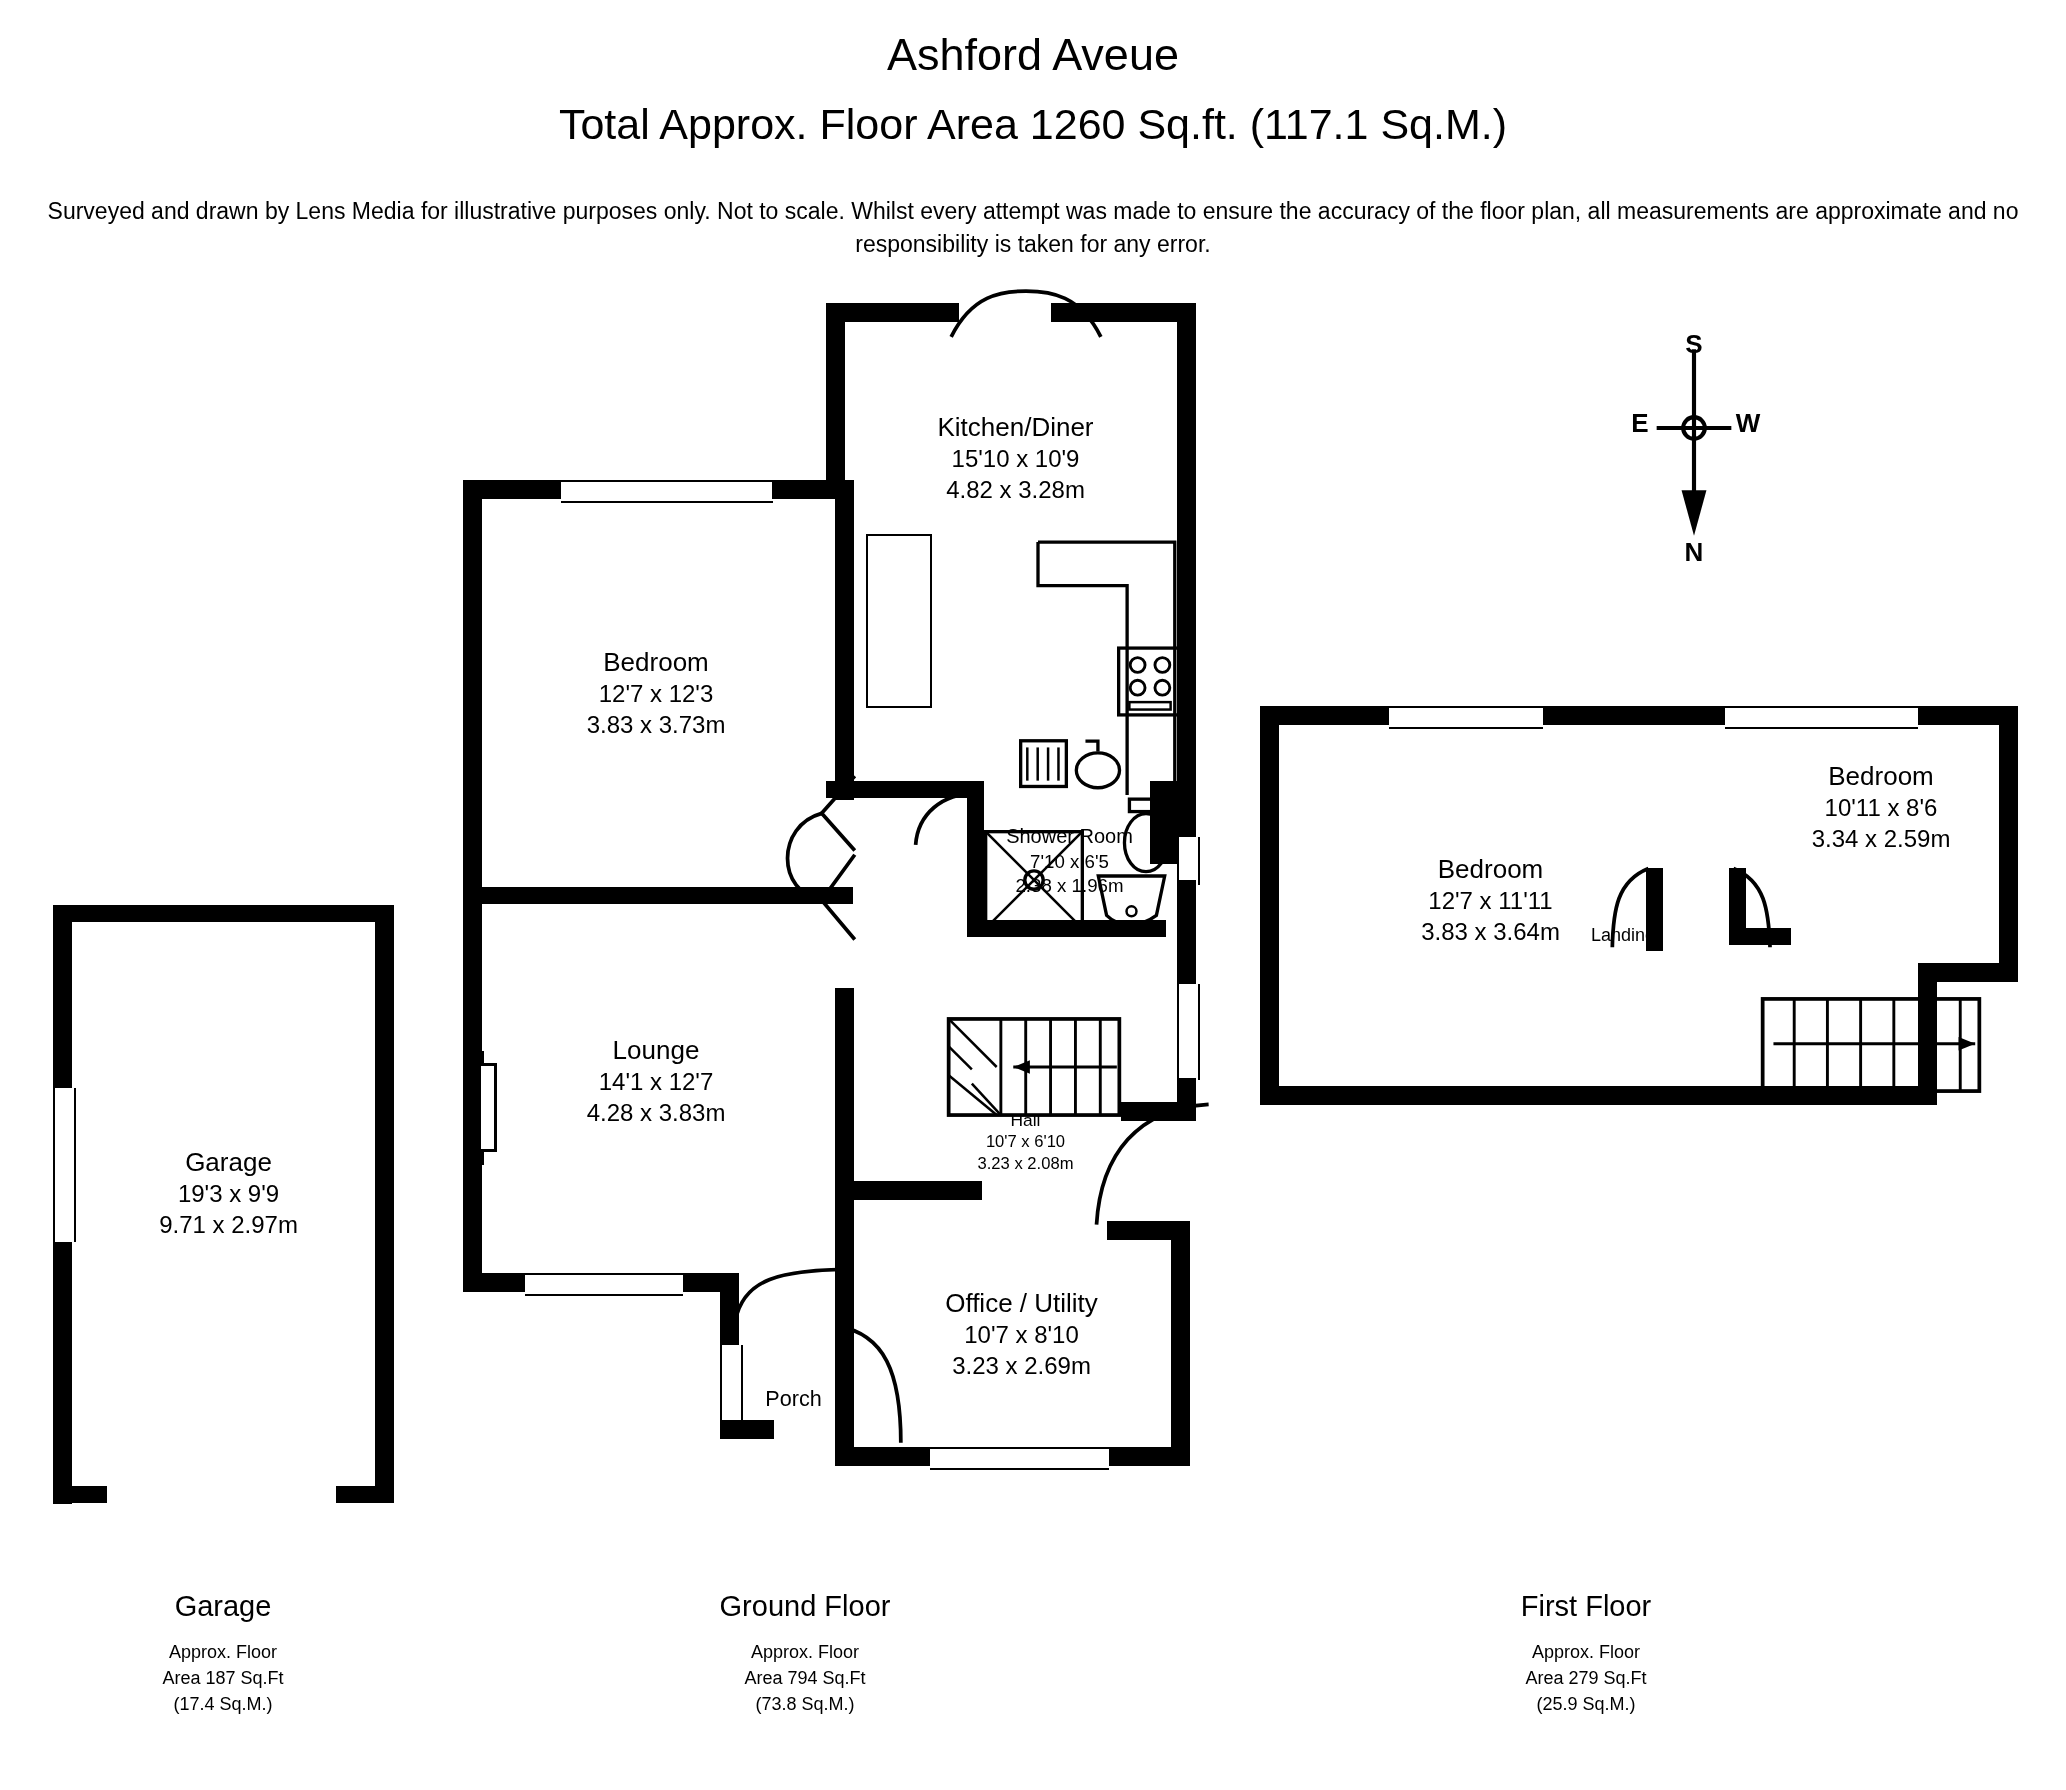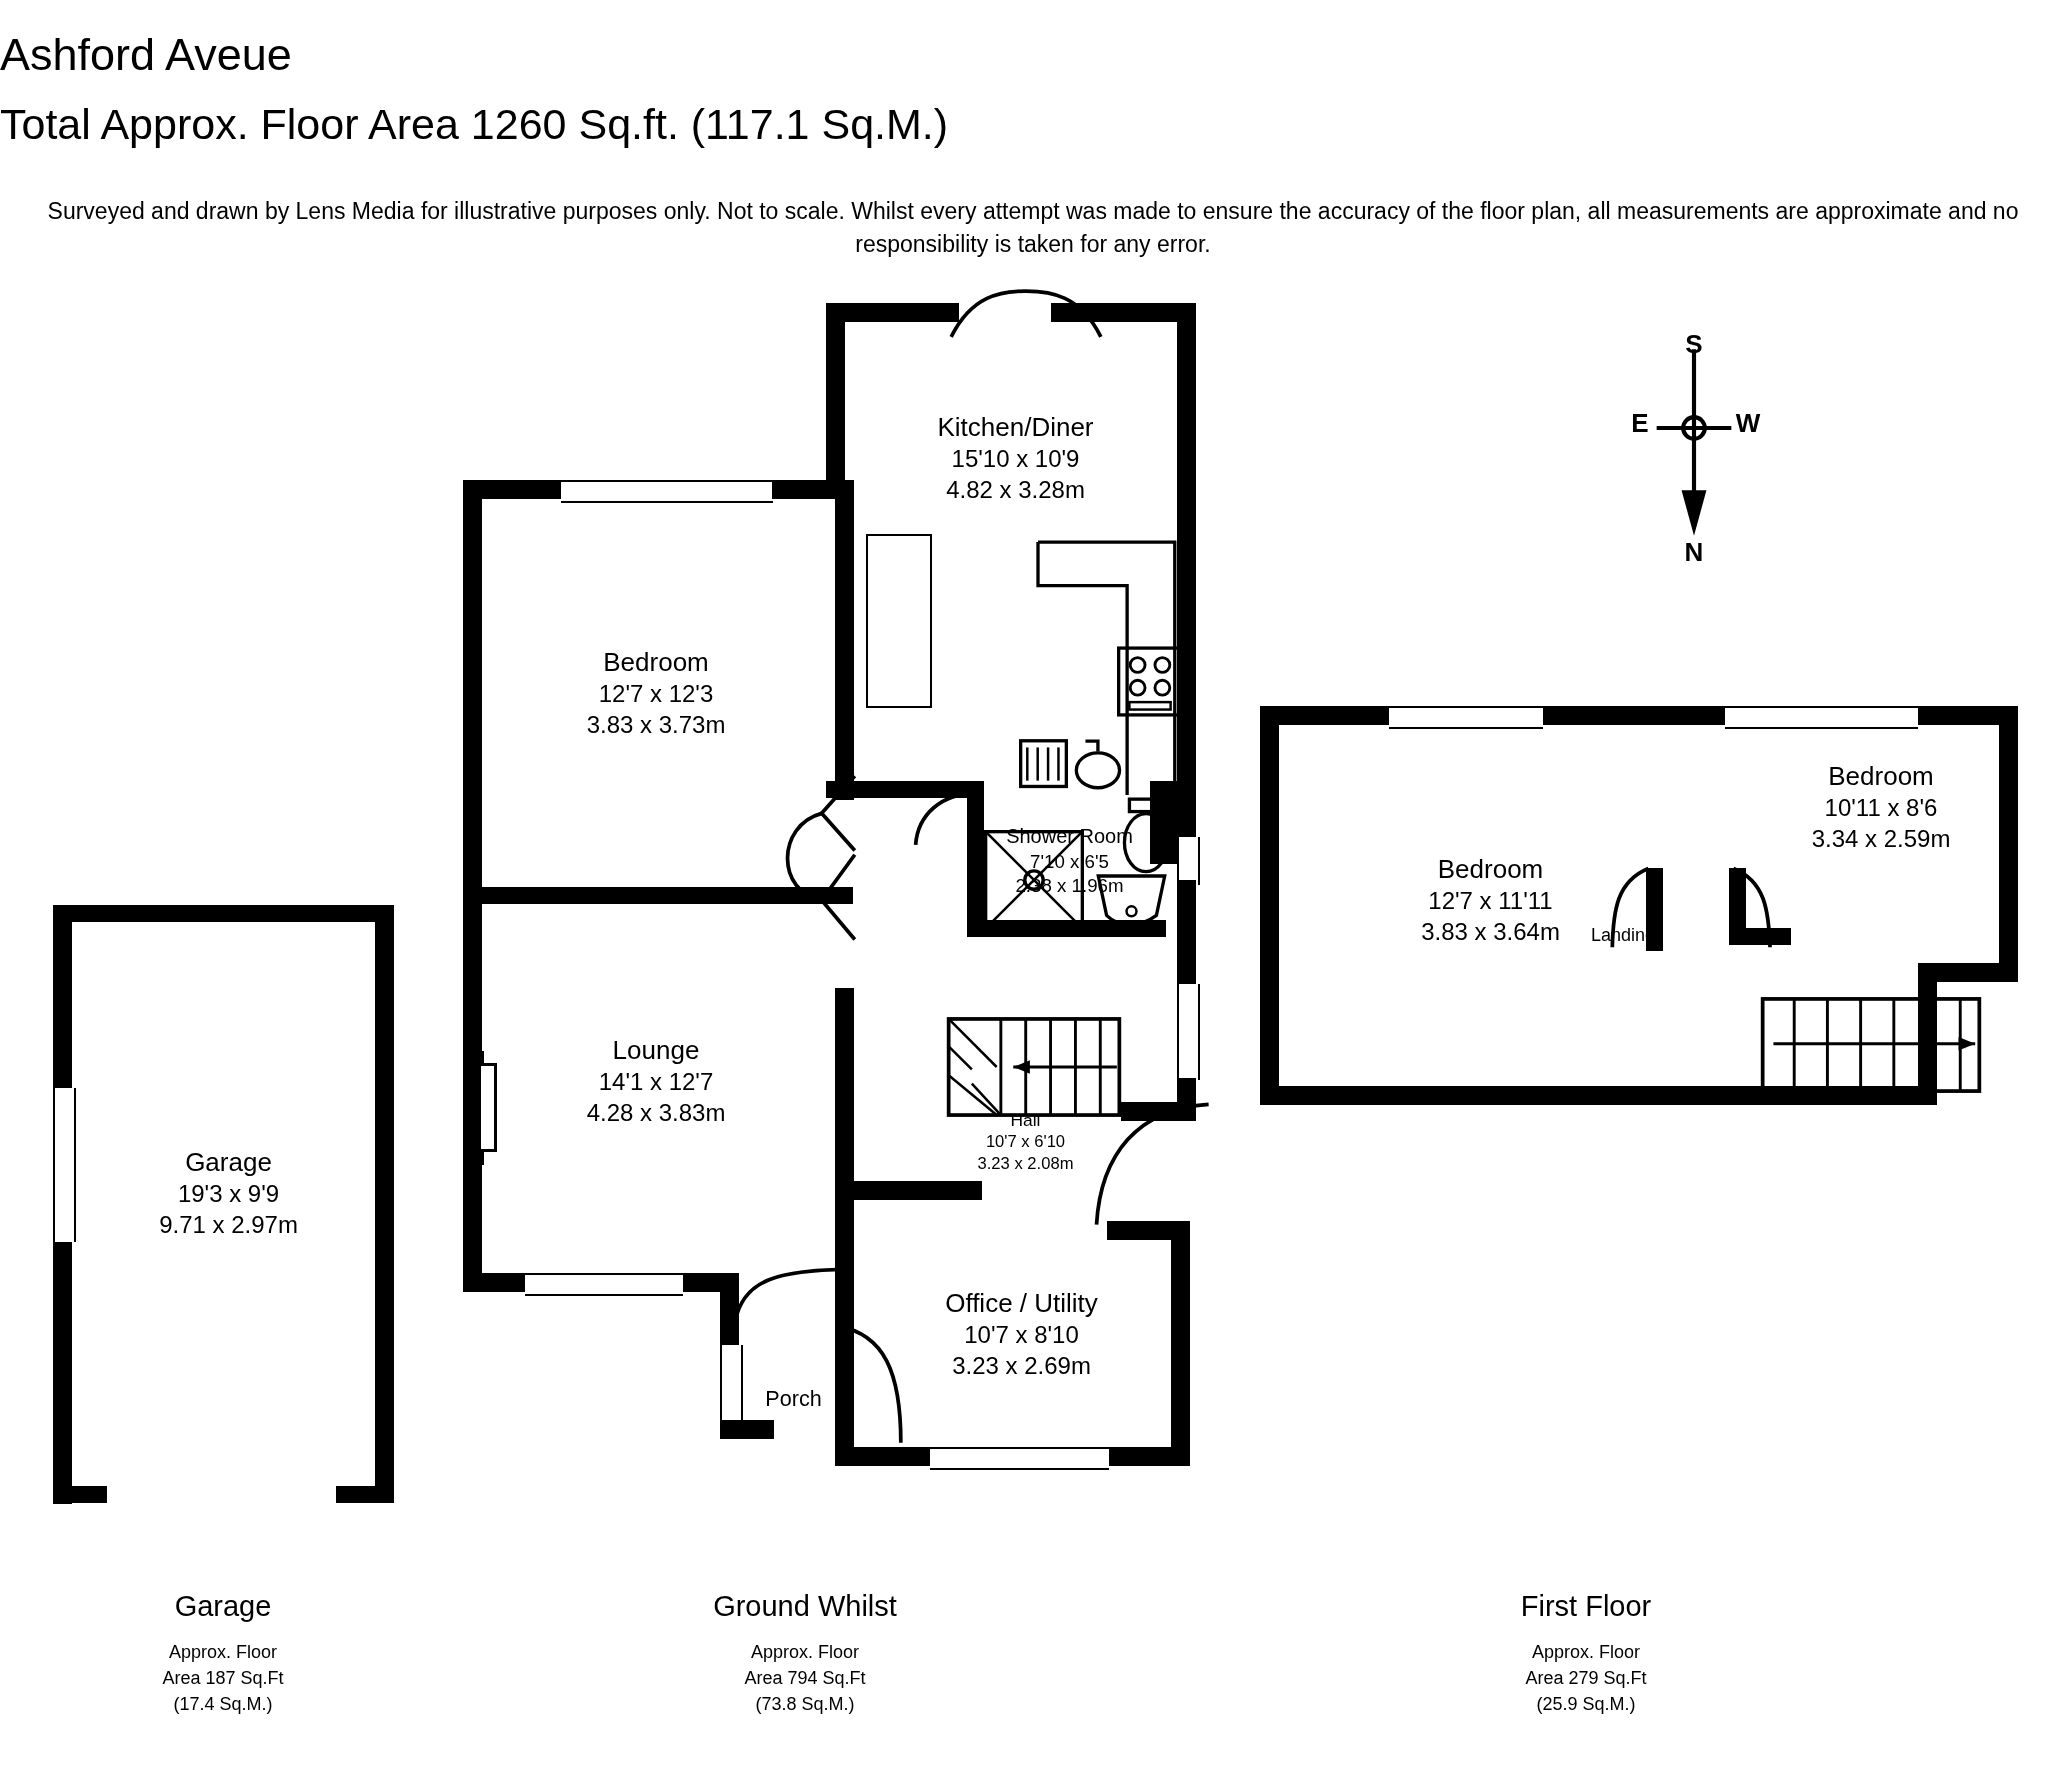--- a/index.html
+++ b/index.html
@@ -1,17 +1,17 @@
 <!DOCTYPE html>
 <html style="font-size:6.6px"><head>
 <meta charset="utf-8">
 <style>
   html,body{margin:0;padding:0;background:#ffffff;}
   body{width:2066px;height:1790px;position:relative;font-family:"Liberation Sans",sans-serif;color:#000;}
-  .title{position:absolute;left:0;width:2066px;font-size:45px;}
+  .title{position:absolute;left:0;width:2066px;text-align:center;font-size:45px;}
   #plan-title{top:29px;}
   #plan-subtitle{top:100px;font-size:43px;}
   .disclaimer{position:absolute;left:0;width:2066px;text-align:center;font-size:23px;line-height:1.45;}
   #disclaimer{top:195px;}
   .wall{position:absolute;background:#000;}
   .win{position:absolute;background:#fff;border-top:2.1px solid #000;border-bottom:2.1px solid #000;}
   .win-v{position:absolute;background:#fff;border-left:2.1px solid #000;border-right:2.1px solid #000;}
   .lbl{position:absolute;text-align:center;line-height:1.28;}
   .lbl .n{display:block;}
   .big .n{font-size:26px;}
@@ -274,21 +274,21 @@
   </div>
 </div>
 
 <div class="foot" style="left:53px;top:1590px;width:340px;">
   <span class="ft">Garage</span>
   <span class="fl" style="white-space:pre-line;">Approx. Floor
 Area 187 Sq.Ft
 (17.4 Sq.M.)</span>
 </div>
 <div class="foot" style="left:610px;top:1590px;width:390px;">
-  <span class="ft">Ground Whilst</span>
+  <span class="ft">Ground Floor</span>
   <span class="fl" style="white-space:pre-line;">Approx. Floor
 Area 794 Sq.Ft
 (73.8 Sq.M.)</span>
 </div>
 <div class="foot" style="left:1391px;top:1590px;width:390px;">
   <span class="ft">First Floor</span>
   <span class="fl" style="white-space:pre-line;">Approx. Floor
 Area 279 Sq.Ft
 (25.9 Sq.M.)</span>
 </div>

